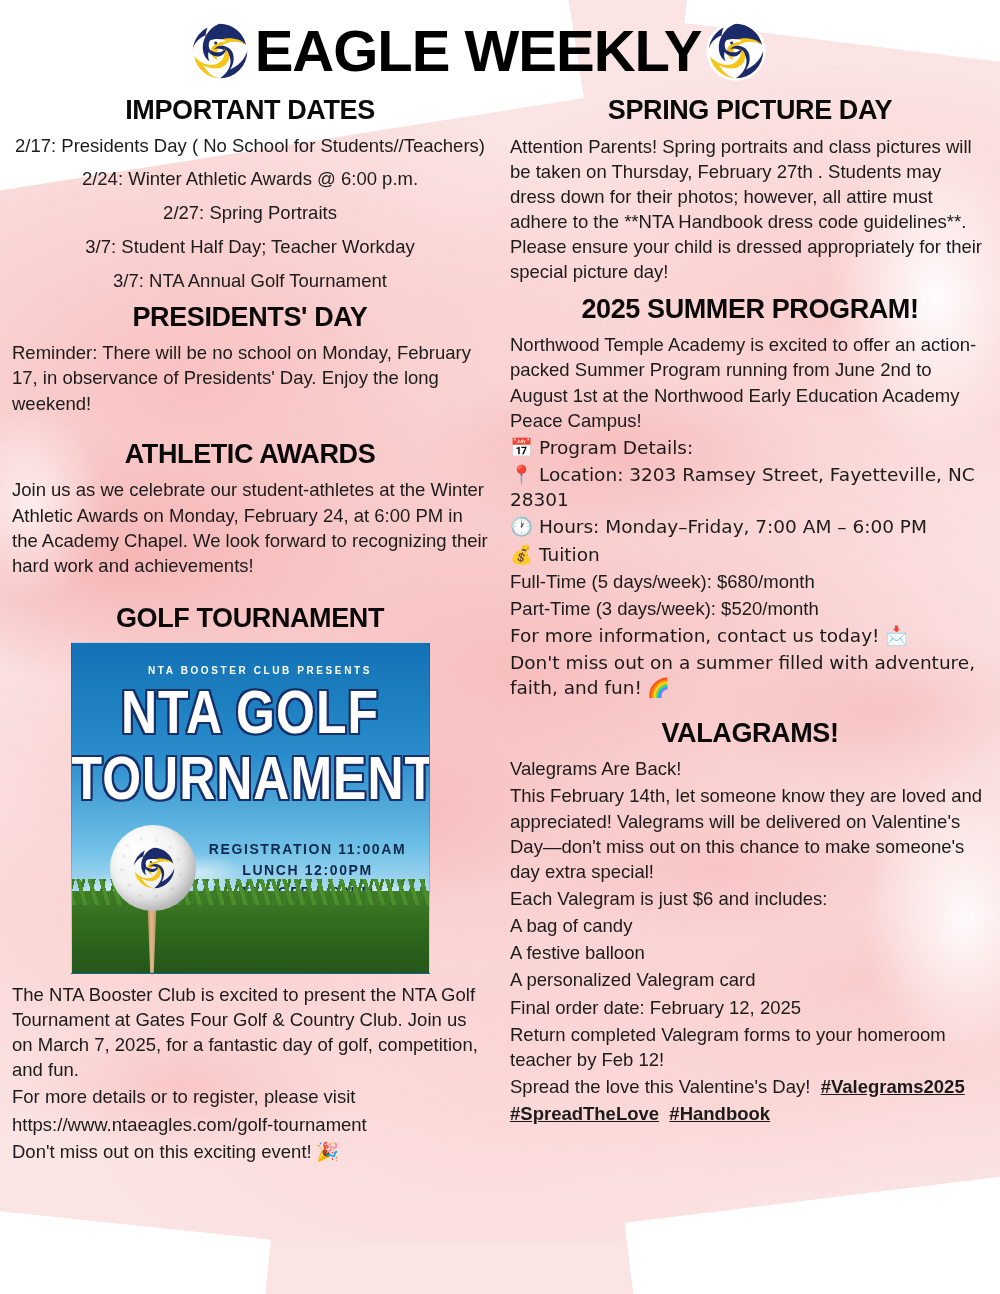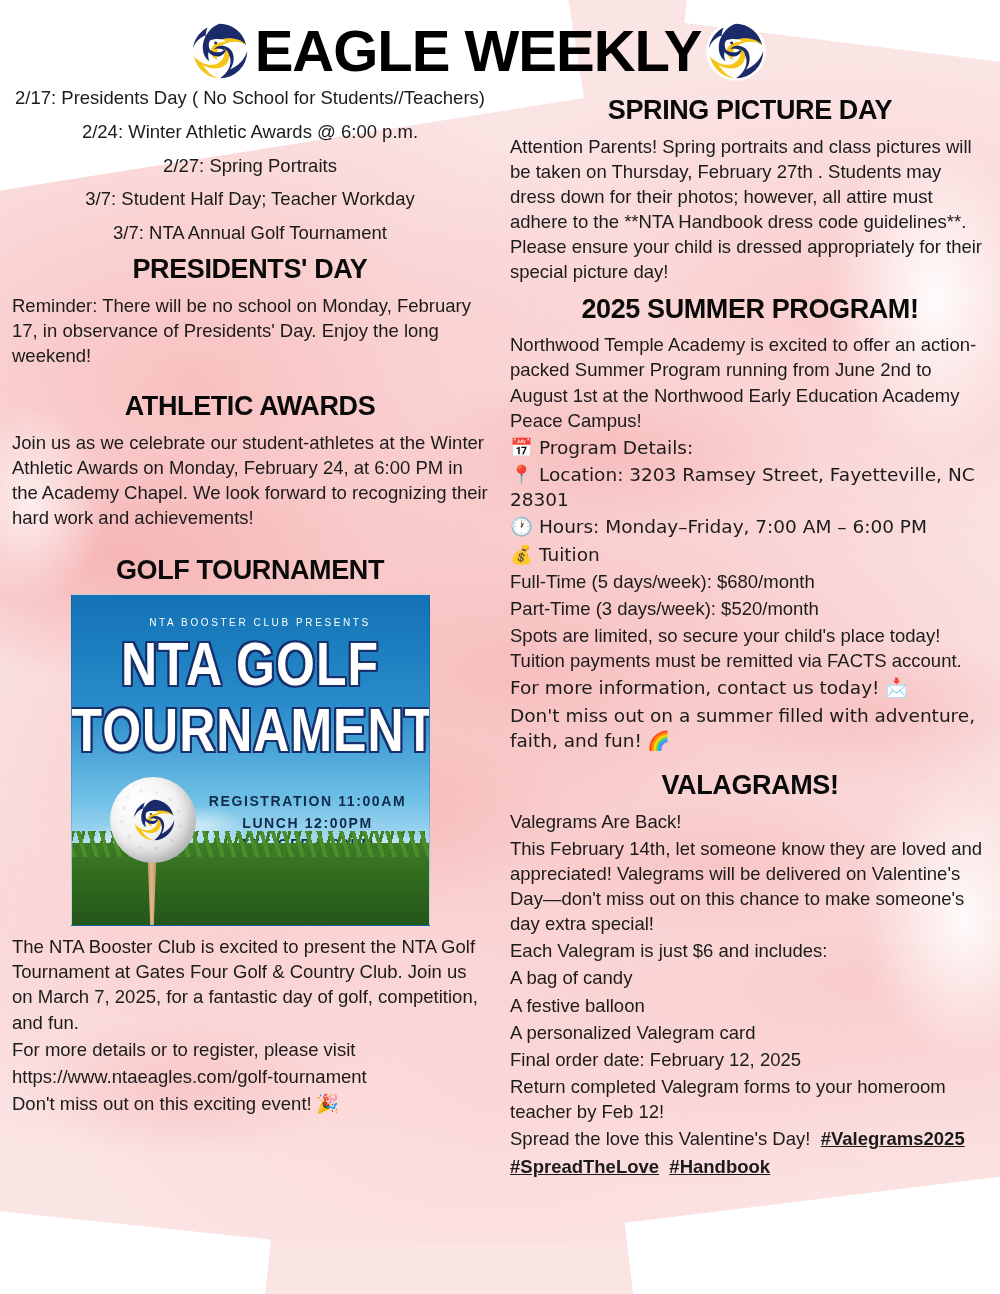--- a/index.html
+++ b/index.html
@@ -77,21 +77,21 @@
     border:1px solid rgba(0,0,0,.12);
   }
   .poster .clouds{position:absolute;left:0;right:0;bottom:46px;height:90px;
     background:
       radial-gradient(ellipse 26% 52% at 18% 72%, rgba(255,255,255,.95), rgba(255,255,255,0) 70%),
       radial-gradient(ellipse 30% 46% at 52% 82%, rgba(255,255,255,.85), rgba(255,255,255,0) 70%),
       radial-gradient(ellipse 24% 44% at 84% 76%, rgba(255,255,255,.9), rgba(255,255,255,0) 70%),
       radial-gradient(ellipse 18% 30% at 36% 40%, rgba(255,255,255,.55), rgba(255,255,255,0) 70%);}
   .poster .presents{
     position:absolute;top:22px;left:0;right:0;text-align:center;color:#fff;
-    font-size:10px;font-weight:normal;letter-spacing:2.6px;padding-left:20px;
+    font-size:10px;font-weight:bold;letter-spacing:2.6px;padding-left:20px;
   }
   .poster .ptitle{
     position:absolute;top:40px;left:0;right:0;text-align:center;
   }
   .poster .ptitle .l1{
     display:block;font-weight:bold;font-size:50px;line-height:.96;color:#fff;
     letter-spacing:1px;transform:scaleY(1.22);transform-origin:top center;
     text-shadow:
       -2px 0 0 #16306b, 2px 0 0 #16306b, 0 -2px 0 #16306b, 0 2px 0 #16306b,
       -2px -2px 0 #16306b, 2px -2px 0 #16306b, -2px 2px 0 #16306b, 2px 2px 0 #16306b;
@@ -188,20 +188,21 @@
       <path d="M6 48 A44 44 0 0 1 30 12 C24 26 26 42 36 49 C45 55 55 52 60 45 C59 56 48 62 38 57 C27 51 23 36 28 24 C15 29 8 38 6 48 Z" fill="#1b2a6b"></path>
       <path d="M34 33 C42 29 54 30 60 34 C55 36 47 36 42 39 C37 42 35 46 35 50 C31 44 31 37 34 33 Z" fill="#ffffff"></path>
       <circle cx="43" cy="37" r="2.4" fill="#1b2a6b"></circle>
     </svg>
   </div>
 
   <div class="cols">
 
     <div class="col-left">
 
+      <h2 class="sec">IMPORTANT DATES</h2>
       <div class="dates">
         <p>2/17: Presidents Day ( No School for Students//Teachers)</p>
         <p>2/24: Winter Athletic Awards @ 6:00 p.m.</p>
         <p>2/27: Spring Portraits</p>
         <p>3/7: Student Half Day; Teacher Workday</p>
         <p>3/7: NTA Annual Golf Tournament</p>
       </div>
 
       <h2 class="sec" style="margin-top:6px;">PRESIDENTS' DAY</h2>
       <p class="body">Reminder: There will be no school on Monday, February 17, in observance of Presidents' Day. Enjoy the long weekend!</p>
@@ -250,21 +251,20 @@
       <p class="body">Attention Parents! Spring portraits and class pictures will be taken on Thursday, February 27th . Students may dress down for their photos; however, all attire must adhere to the **NTA Handbook dress code guidelines**. Please ensure your child is dressed appropriately for their special picture day!</p>
 
       <h2 class="sec" style="">2025 SUMMER PROGRAM!</h2>
       <p class="body tight">Northwood Temple Academy is excited to offer an action-packed Summer Program running from June 2nd to August 1st at the Northwood Early Education Academy Peace Campus!</p>
       <p class="body tight emoji">📅 Program Details:</p>
       <p class="body tight emoji">📍 Location: 3203 Ramsey Street, Fayetteville, NC 28301</p>
       <p class="body tight emoji">🕐 Hours: Monday–Friday, 7:00 AM – 6:00 PM</p>
       <p class="body tight emoji">💰 Tuition</p>
       <p class="body tight">Full-Time (5 days/week): $680/month</p>
       <p class="body tight">Part-Time (3 days/week): $520/month</p>
-      <p class="body tight">Spots are limited, so secure your child's place today! Tuition payments must be remitted via FACTS account.</p>
       <p class="body tight emoji">For more information, contact us today! 📩</p>
       <p class="body tight emoji">Don't miss out on a summer filled with adventure, faith, and fun! 🌈</p>
 
       <h2 class="sec" style="margin-top:18px;">VALAGRAMS!</h2>
       <p class="body tight">Valegrams Are Back!</p>
       <p class="body tight">This February 14th, let someone know they are loved and appreciated!  Valegrams will be delivered on Valentine's Day—don't miss out on this chance to make someone's day extra special!</p>
       <p class="body tight">Each Valegram is just $6 and includes:</p>
       <p class="body tight">A bag of candy</p>
       <p class="body tight">A festive balloon</p>
       <p class="body tight">A personalized Valegram card</p>

